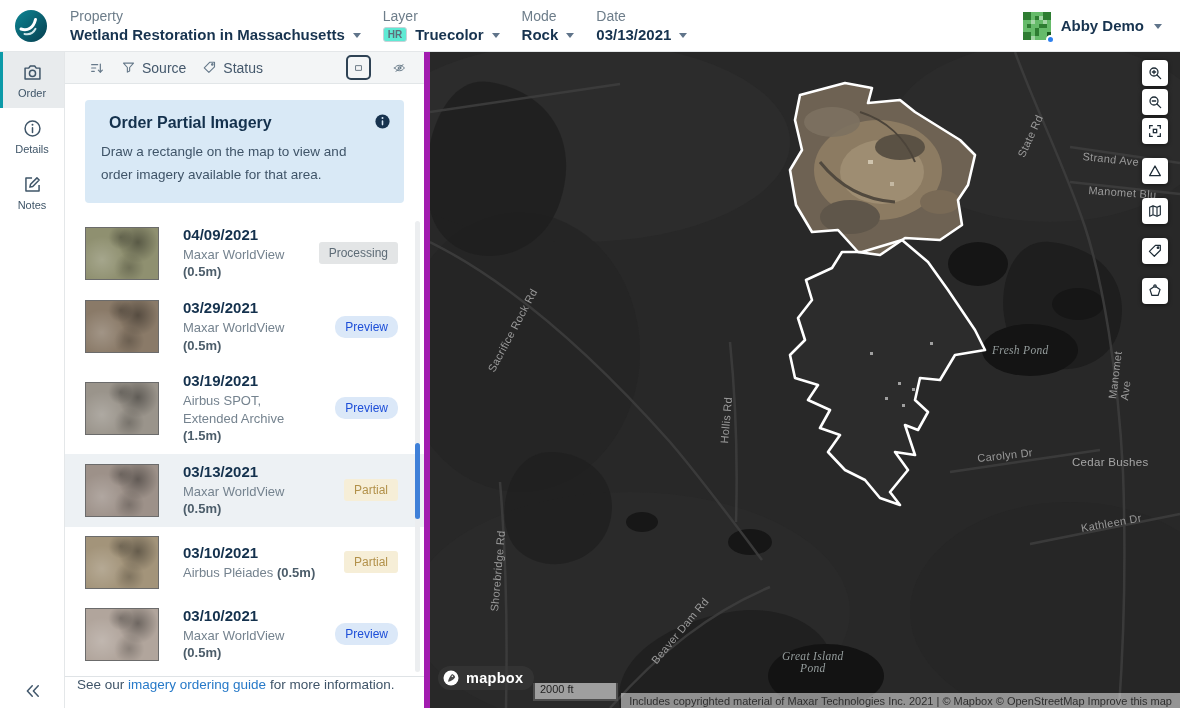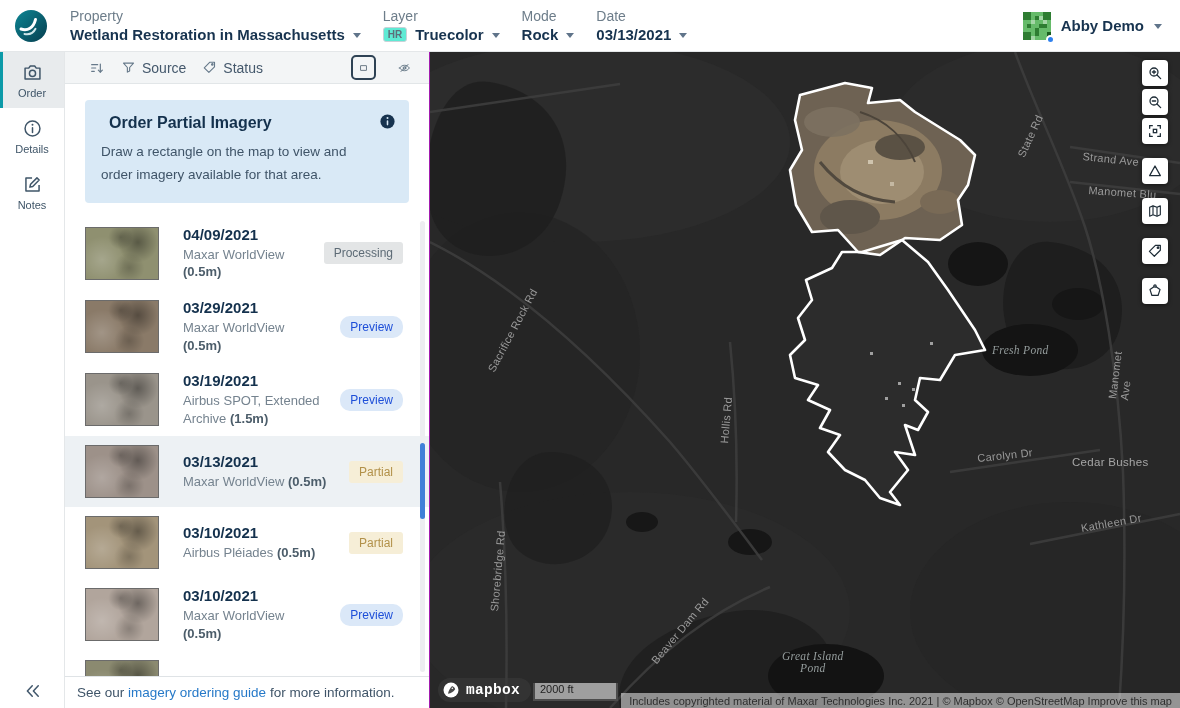--- a/index.html
+++ b/index.html
@@ -28,21 +28,21 @@
   
   .iconbar { width:65px; min-width:65px; background:#fff; border-right:1px solid #e4e7e9; display:flex; flex-direction:column; position:relative; }
   .nav-item { height:56px; display:flex; flex-direction:column; align-items:center; justify-content:center; gap:4px; color:#3f5568; cursor:pointer; border-left:3px solid transparent; padding-right:3px; }
   .nav-item.active { background:#e8ebed; border-left-color:#0c9aa8; }
   .nav-item svg { width:21px; height:21px; }
   .nav-label { font-size:11px; }
   .collapse-btn { position:absolute; bottom:8px; left:0; width:65px; display:flex; justify-content:center; color:#42586c; cursor:pointer; }
   .collapse-btn svg { width:18px; height:18px; }
 
   
-  .panel { width:365px; min-width:365px; background:#fff; border-right:1px solid #a21caf; display:flex; flex-direction:column; position:relative; }
+  .panel { width:365px; min-width:365px; background:#fff; border-right:6px solid #a21caf; display:flex; flex-direction:column; position:relative; }
   .panel-toolbar { height:32px; min-height:32px; background:#f3f5f6; border-bottom:1px solid #e2e6e8; display:flex; align-items:center; padding:0 12px 0 24px; gap:16px; }
   .pt-item { display:flex; align-items:center; gap:6px; font-size:14px; color:#44586c; cursor:pointer; }
   .pt-item svg { width:15px; height:15px; color:#66798a; }
   .pt-sort svg { width:16px; height:16px; }
   .pt-spacer { flex:1; }
   .tool-btn { width:25px; height:25px; display:flex; align-items:center; justify-content:center; border-radius:5px; color:#2e4254; cursor:pointer; background:transparent; border:none; }
   .tool-btn.active { border:2px solid #2e4254; }
   .tool-btn svg { width:16px; height:16px; }
   .tool-btn.eye { color:#5d707f; }
 
@@ -60,37 +60,37 @@
   .rdate { font-size:15px; font-weight:bold; color:#14314d; margin-bottom:3px; }
   .rsource { font-size:13px; color:#75838f; line-height:1.35; max-width:152px; }
   .rsource b { color:#4c5d6a; }
   .badge { font-size:12px; padding:4px 10px; border-radius:3px; white-space:nowrap; margin-left:auto; }
   .badge.processing { background:#e3e5e6; color:#5d6b76; }
   .badge.preview { background:#dbe8f8; color:#1d4ed8;border-radius:10px; }
   .badge.partial { background:#f6eed7; color:#b2914a; }
   .scroll-track { position:absolute; top:4px; right:4px; width:5px; height:calc(100% - 8px); background:#eceef0; border-radius:3px; }
   .scroll-thumb { position:absolute; top:226px; right:4px; width:5px; height:76px; background:#3f80d8; border-radius:3px; cursor:grab; }
 
-  .panel-footer { height:32px; min-height:32px; border-top:1px solid #dfe3e6; display:flex; align-items:center; padding:0 12px; font-size:13.5px; color:#3f5468; background:#fff; z-index:2; white-space:nowrap; }
+  .panel-footer { height:32px; min-height:32px; border-top:1px solid #dfe3e6; display:flex; align-items:flex-start; padding:0 12px; font-size:13.5px; color:#3f5468; background:#fff; z-index:2; white-space:nowrap; }
   .panel-footer a { color:#2679c8; cursor:pointer; text-decoration:none; }
 
   
   .map { flex:1; position:relative; background:#282828; overflow:hidden; }
   .basemap { position:absolute; left:0; top:0; width:750px; height:656px; }
   .map-labels { position:absolute; inset:0; pointer-events:none; }
   .map-label { position:absolute; font-size:11px; color:#9a9a9a; white-space:pre-line; transform-origin:left bottom; letter-spacing:.3px; }
   .map-label.water { color:#949c9c; font-style:italic; font-family:"Liberation Serif",serif; font-size:11.5px; text-align:center; }
   .map-label.place { color:#a6a6a6; font-size:11.5px; }
 
   .map-tools { position:absolute; top:8px; right:12px; display:flex; flex-direction:column; gap:3px; }
   .map-btn { width:26px; height:26px; background:#fff; border-radius:4px; box-shadow:0 1px 4px rgba(0,0,0,.55); display:flex; align-items:center; justify-content:center; color:#1d2b36; cursor:pointer; border:none; padding:0; }
   .map-btn svg { width:16px; height:16px; }
   .map-btn.gap { margin-top:11px; }
 
-  .mapbox-badge { position:absolute; left:8px; bottom:6px; display:flex; align-items:center; gap:6px; background:rgba(58,58,58,.6); border-radius:14px; padding:3px 11px 3px 4px; color:#fff; font-weight:bold; font-size:14.5px; letter-spacing:.3px; cursor:pointer;font-family:Liberation Mono, monospace; }
+  .mapbox-badge { position:absolute; left:8px; bottom:18px; display:flex; align-items:center; gap:6px; background:rgba(58,58,58,.6); border-radius:14px; padding:3px 11px 3px 4px; color:#fff; font-weight:bold; font-size:14.5px; letter-spacing:.3px; cursor:pointer; }
   .mapbox-badge svg { width:18px; height:18px; }
   .scalebar { position:absolute; left:103px; bottom:7px; width:85px; height:18px; background:rgba(255,255,255,.55); border:2px solid #4c4c4c; border-top:none; font-size:11px; color:#222; line-height:12px; padding:0 5px; }
   .attrib { position:absolute; right:0; bottom:-7px; background:rgba(255,255,255,.5); color:#2e2e2e; font-size:11px; padding:2px 8px 8px; white-space:nowrap; }
 </style>
 </head>
 <body>
 
 <div class="app">
 
   <header class="topbar">

